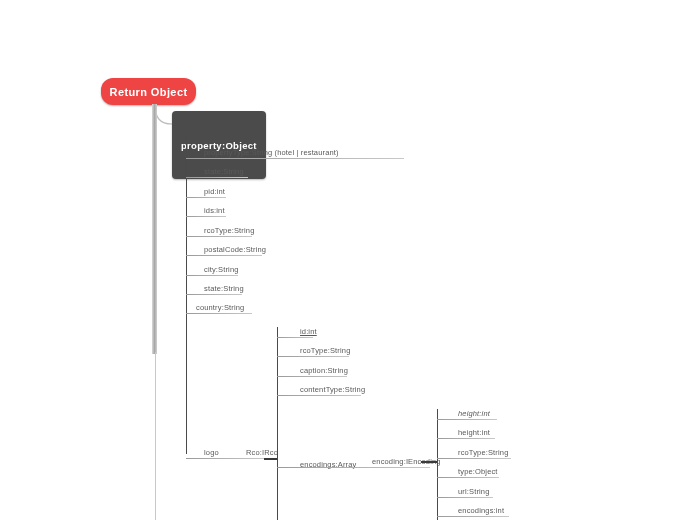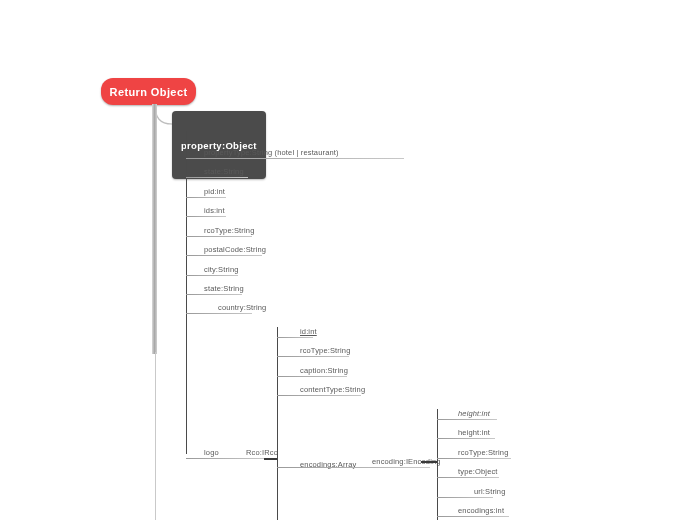--- a/index.html
+++ b/index.html
@@ -152,21 +152,21 @@
 
   <div class="leaf" style="left:196px; top:245px;">postalCode:String</div>
   <div class="hline underline" style="left:186px; top:255px; width:76px;"></div>
 
   <div class="leaf" style="left:196px; top:265px;">city:String</div>
   <div class="hline underline" style="left:186px; top:275px; width:52px;"></div>
 
   <div class="leaf" style="left:196px; top:284px;">state:String</div>
   <div class="hline underline" style="left:186px; top:294px; width:56px;"></div>
 
-  <div class="leaf" style="left:210px; top:303px;">country:String</div>
+  <div class="leaf" style="left:188px; top:303px;">country:String</div>
   <div class="hline underline" style="left:186px; top:313px; width:66px;"></div>
 
   <div class="leaf" style="left:196px; top:448px;">logo</div>
   <div class="leaf" style="left:238px; top:448px;">Rco:IRco</div>
   <div class="hline underline" style="left:186px; top:458px; width:78px;"></div>
   <div class="hline dark" style="left:264px; top:458px; width:14px;"></div>
 
   <div class="vline" style="left:277px; top:327px; height:193px; background:#4a4a4a;"></div>
 
   <div class="leaf" style="left:292px; top:327px;text-decoration:underline;">id:int</div>
@@ -194,19 +194,19 @@
 
   <div class="leaf" style="left:450px; top:428px;">height:int</div>
   <div class="hline underline" style="left:437px; top:438px; width:58px;"></div>
 
   <div class="leaf" style="left:450px; top:448px;">rcoType:String</div>
   <div class="hline underline" style="left:437px; top:458px; width:74px;"></div>
 
   <div class="leaf" style="left:450px; top:467px;">type:Object</div>
   <div class="hline underline" style="left:437px; top:477px; width:62px;"></div>
 
-  <div class="leaf" style="left:466px; top:487px;">url:String</div>
+  <div class="leaf" style="left:450px; top:487px;">url:String</div>
   <div class="hline underline" style="left:437px; top:497px; width:56px;"></div>
 
   <div class="leaf" style="left:450px; top:506px;">encodings:int</div>
   <div class="hline underline" style="left:437px; top:516px; width:72px;"></div>
 
 </div>
 
 </body></html>

